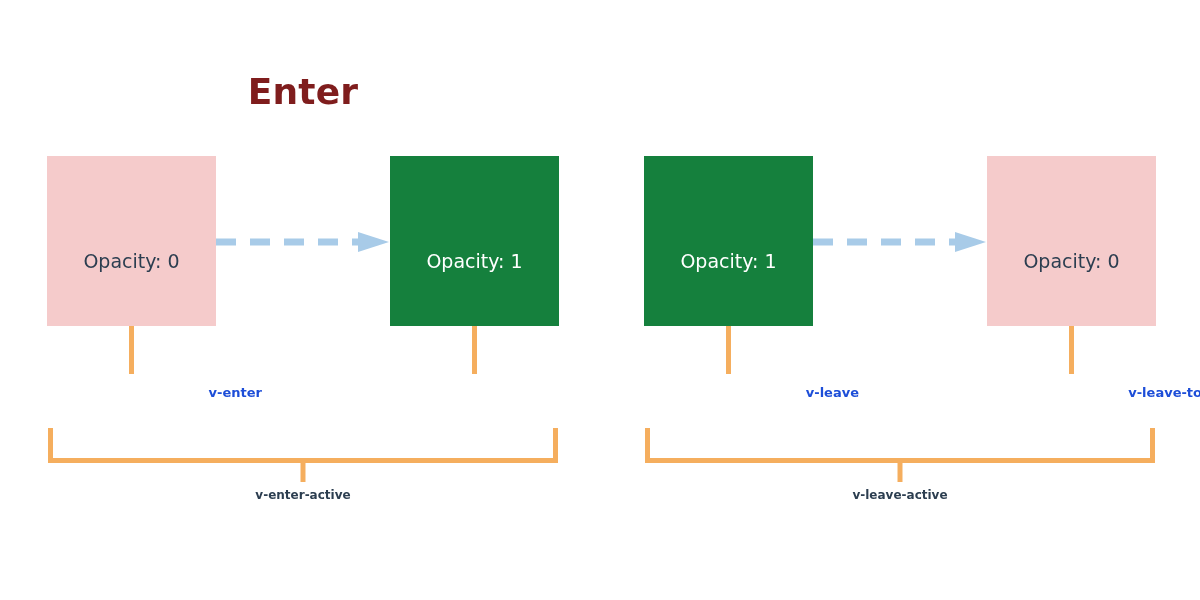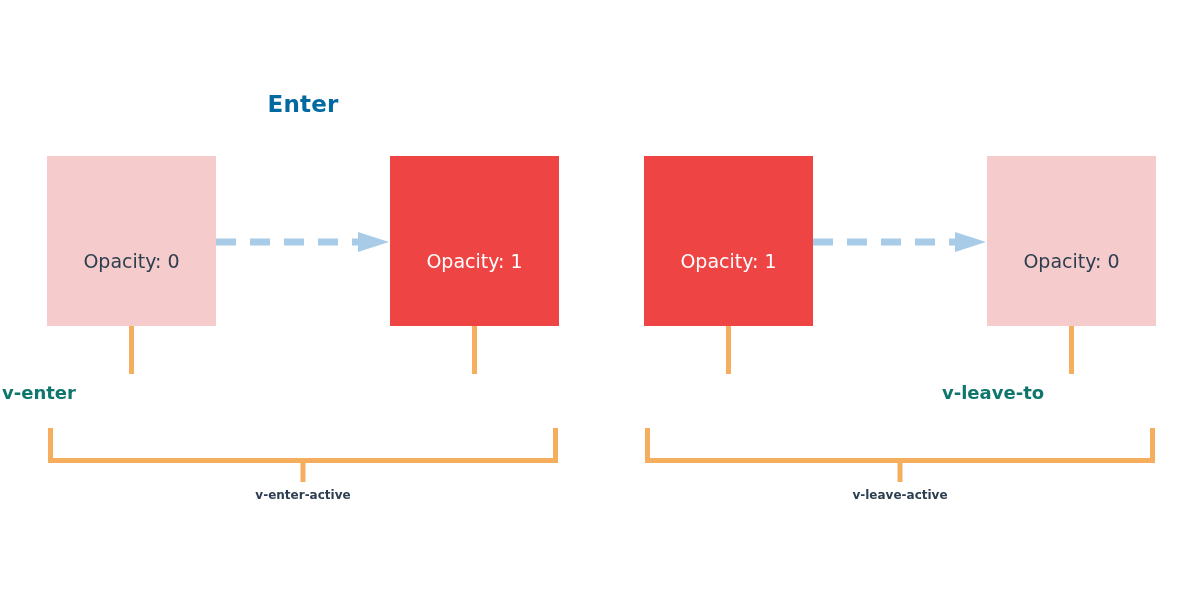--- a/index.html
+++ b/index.html
@@ -25,46 +25,46 @@
     position: absolute;
     top: 0;
     width: 512px;
     height: 600px;
   }
   .panel.enter { left: 47px; }
   .panel.leave { left: 644px; }
 
   .panel-title {
     position: absolute;
-    top: 88px;
+    top: 76px;
     left: 0;
     width: 512px;
     text-align: center;
-    font-size: 23px;
+    font-size: 36px;
     font-weight: bold;
-    color: #0369a1;
+    color: #7f1d1d;
     letter-spacing: 0.2px;
     line-height: 32px;
   }
 
   .state-box {
     position: absolute;
     top: 156px;
     width: 169px;
     height: 170px;
     box-sizing: border-box;
     display: flex;
     align-items: center;
     justify-content: center;
   }
   .state-box.left  { left: 0px; }
   .state-box.right { left: 343px; }
 
   .state-box.faded  { background: #f5cbcb; }
-  .state-box.solid  { background: #ef4444; }
+  .state-box.solid  { background: #15803d; }
 
   .box-label {
     font-size: 19px;
     font-weight: normal;
     line-height: 22px;
     margin-top: 40px;
   }
   .state-box.faded .box-label { color: #2c3e50; }
   .state-box.solid .box-label { color: #ffffff; }
 
@@ -87,24 +87,24 @@
     background: #f5ae5e;
   }
   .connector.c-left  { left: 82px; }
   .connector.c-right { left: 425px; }
 
   
   .class-label {
     position: absolute;
     top: 382px;
     width: 260px;
-    text-align: left;
-    font-size: 18px;
+    text-align: right;
+    font-size: 13px;
     font-weight: bold;
-    color: #0f766e;
+    color: #1d4ed8;
     line-height: 22px;
   }
   .class-label.l-left  { left: -45px; }
   .class-label.l-right { left: 298px; }
 
   
   .bracket {
     position: absolute;
     top: 427px;
     left: 0px;
@@ -179,20 +179,21 @@
       </svg>
     </div>
 
     <div class="state-box faded right">
       <span class="box-label">Opacity: 0</span>
     </div>
 
     <div class="connector c-left"></div>
     <div class="connector c-right"></div>
 
+    <div class="class-label l-left">v-leave</div>
 
     <div class="class-label l-right">v-leave-to</div>
 
     <div class="bracket">
       <svg width="512" height="56" viewBox="0 0 512 56" xmlns="http://www.w3.org/2000/svg">
         <path d="M3.5 1 L3.5 33.5 L508.5 33.5 L508.5 1" fill="none" stroke="#f5ae5e" stroke-width="5" stroke-linecap="butt"></path>
         <line x1="256" y1="33.5" x2="256" y2="55" stroke="#f5ae5e" stroke-width="5"></line>
       </svg>
     </div>
 

